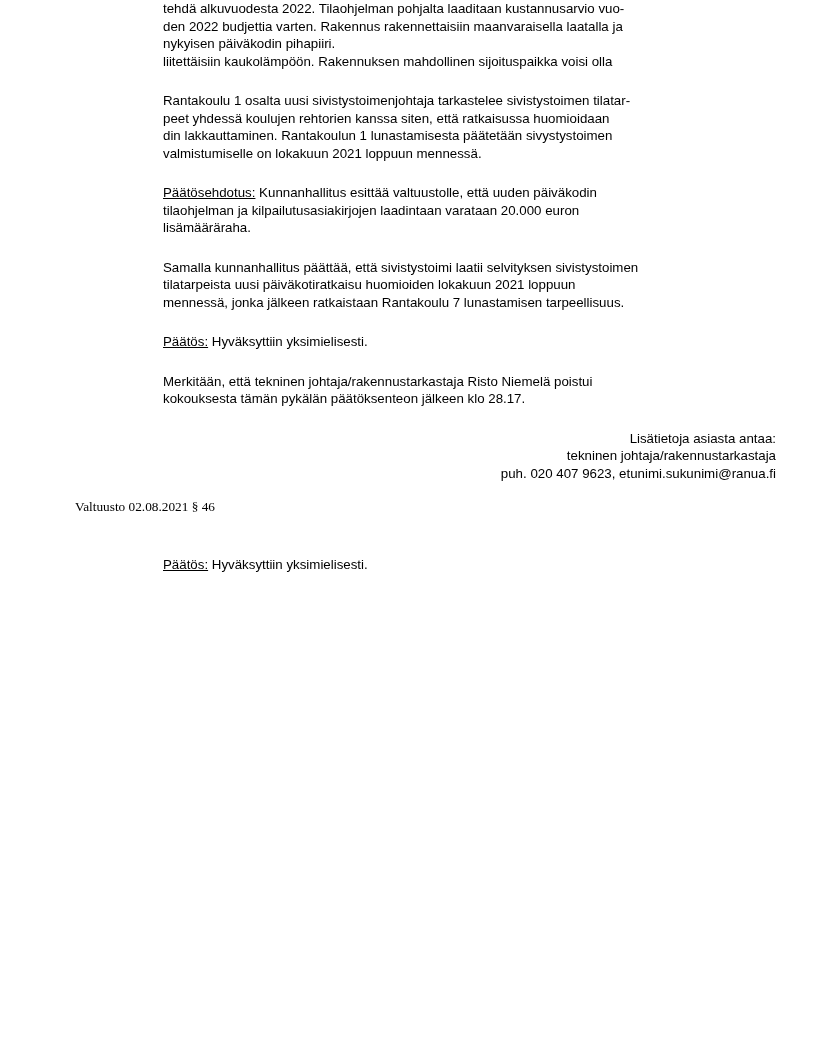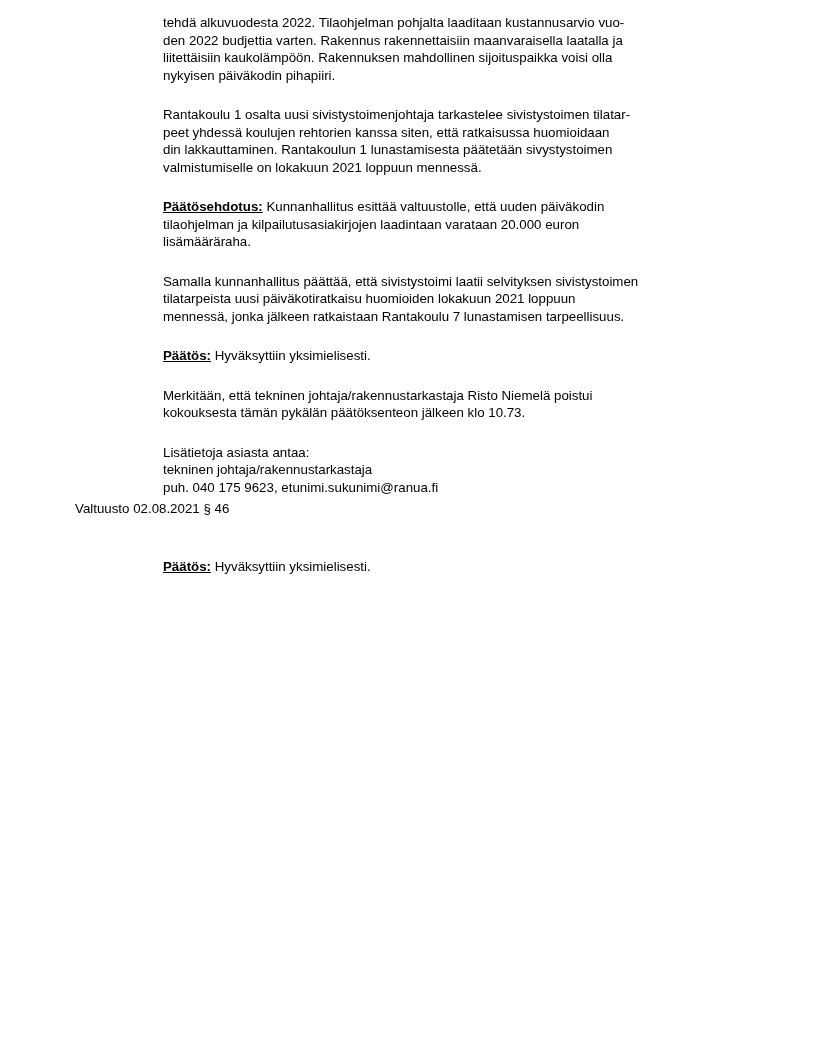--- a/index.html
+++ b/index.html
@@ -16,54 +16,56 @@
     font-size: 13.3px;
     line-height: 17.5px;
   }
   .page {
     position: relative;
     width: 816px;
     height: 1056px;
     background: #ffffff;
   }
   .content {
-    padding-top: 14px;
+    padding-top: 0;
   }
   .para {
     margin: 0 40px 22px 163px;
   }
   .para.no-gap {
-    margin-bottom: 4px;
+    margin-bottom: 16px;
+    text-align: right;
   }
   .line {
     white-space: pre;
   }
   .decision-label {
-    font-weight: bold;
+    font-weight: normal;
     text-decoration: underline;
   }
   .section-marker {
     margin-left: 75px;
     white-space: pre;
+    font-family: Liberation Serif, serif;
   }
   .final-decision {
     margin-top: 40px;
   }
 </style>
 </head>
 <body>
 
 <div class="page">
   <div class="content">
 
     <div class="para">
       <div class="line">tehdä alkuvuodesta 2022. Tilaohjelman pohjalta laaditaan kustannusarvio vuo-</div>
       <div class="line">den 2022 budjettia varten. Rakennus rakennettaisiin maanvaraisella laatalla ja</div>
+      <div class="line">nykyisen päiväkodin pihapiiri.</div>
       <div class="line">liitettäisiin kaukolämpöön. Rakennuksen mahdollinen sijoituspaikka voisi olla</div>
-      <div class="line">nykyisen päiväkodin pihapiiri.</div>
     </div>
 
     <div class="para">
       <div class="line">Rantakoulu 1 osalta uusi sivistystoimenjohtaja tarkastelee sivistystoimen tilatar-</div>
       <div class="line">peet yhdessä koulujen rehtorien kanssa siten, että ratkaisussa huomioidaan</div>
       <div class="line">din lakkauttaminen. Rantakoulun 1 lunastamisesta päätetään sivystystoimen</div>
       <div class="line">valmistumiselle on lokakuun 2021 loppuun mennessä.</div>
     </div>
 
     <div class="para">
@@ -77,27 +79,27 @@
       <div class="line">tilatarpeista uusi päiväkotiratkaisu huomioiden lokakuun 2021 loppuun</div>
       <div class="line">mennessä, jonka jälkeen ratkaistaan Rantakoulu 7 lunastamisen tarpeellisuus.</div>
     </div>
 
     <div class="para">
       <div class="line"><span class="decision-label">Päätös:</span><span> Hyväksyttiin yksimielisesti.</span></div>
     </div>
 
     <div class="para">
       <div class="line">Merkitään, että tekninen johtaja/rakennustarkastaja Risto Niemelä poistui</div>
-      <div class="line">kokouksesta tämän pykälän päätöksenteon jälkeen klo 10.73.</div>
+      <div class="line">kokouksesta tämän pykälän päätöksenteon jälkeen klo 28.17.</div>
     </div>
 
     <div class="para no-gap">
       <div class="line">Lisätietoja asiasta antaa:</div>
       <div class="line">tekninen johtaja/rakennustarkastaja</div>
-      <div class="line">puh. 040 175 9623, etunimi.sukunimi@ranua.fi</div>
+      <div class="line">puh. 020 407 9623, etunimi.sukunimi@ranua.fi</div>
     </div>
 
     <div class="section-marker">Valtuusto 02.08.2021 § 46</div>
 
     <div class="para final-decision">
       <div class="line"><span class="decision-label">Päätös:</span><span> Hyväksyttiin yksimielisesti.</span></div>
     </div>
 
   </div>
 </div>

